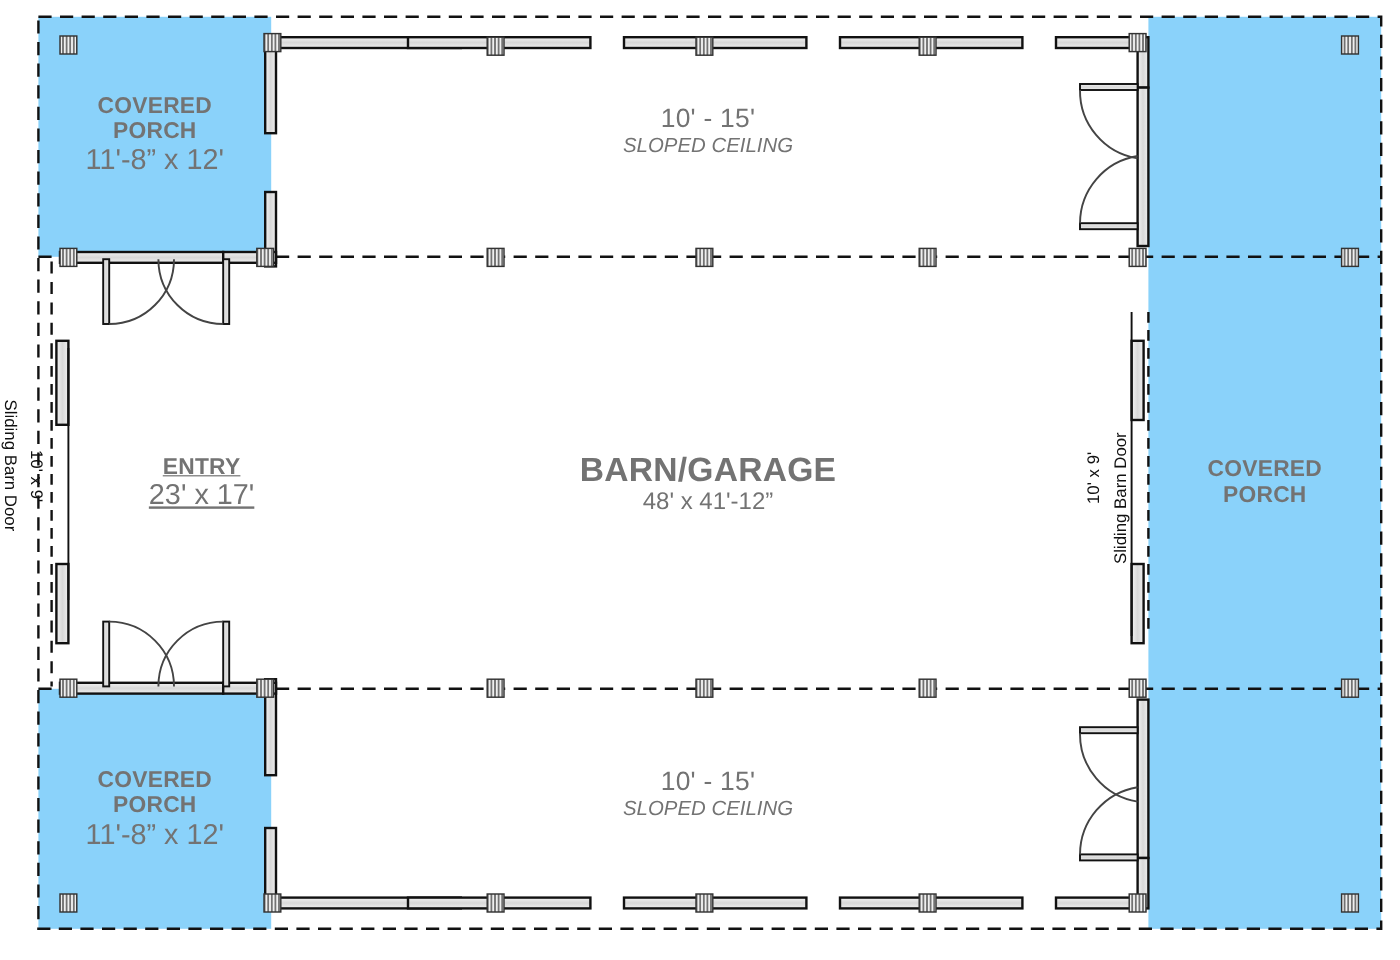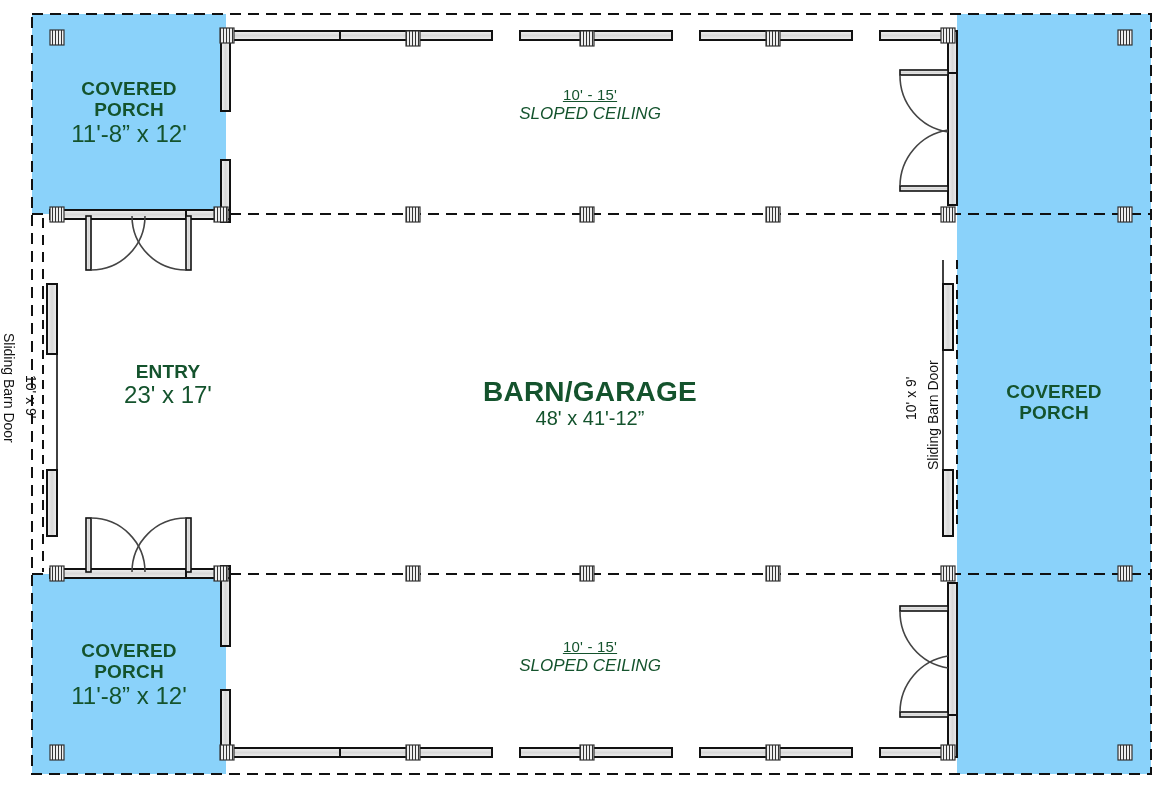--- a/index.html
+++ b/index.html
@@ -18,40 +18,39 @@
   svg.layer {
     position: absolute;
     left: 0;
     top: 0;
     width: 1167px;
     height: 800px;
   }
   .lbl {
     position: absolute;
     text-align: center;
-    color: #14532d;
+    color: #737373;
     line-height: 1.12;
     white-space: nowrap;
     pointer-events: none;
   }
   .lbl .name {
     font-weight: bold;
     font-size: 19px;
     letter-spacing: 0.2px;
     display: block;
   }
   .lbl .dim {
     font-weight: normal;
     font-size: 24px;
     display: block;
   }
   .lbl.ceil .name {
     font-weight: normal;
-    font-size: 15px;
-    text-decoration: underline;
+    font-size: 22px;
   }
   .lbl.ceil .dim {
     font-size: 17px;
     font-style: italic;
   }
   .vlbl {
     position: absolute;
     font-size: 14px;
     color: #111111;
     white-space: nowrap;
@@ -233,21 +232,21 @@
     <span class="name">COVERED</span>
     <span class="name">PORCH</span>
     <span class="dim">11'-8” x 12'</span>
   </div>
 
   <div class="lbl" style="left:958px; top:381px; width:192px;">
     <span class="name">COVERED</span>
     <span class="name">PORCH</span>
   </div>
 
-  <div class="lbl" style="left:62px; top:361px; width:212px;">
+  <div class="lbl" style="left:62px; top:379px; width:212px;text-decoration:underline;">
     <span class="name">ENTRY</span>
     <span class="dim">23' x 17'</span>
   </div>
 
   <div class="lbl" style="left:430px; top:376px; width:320px;">
     <span class="name" style="font-size:28px;">BARN/GARAGE</span>
     <span class="dim" style="font-size:20px;">48' x 41'-12”</span>
   </div>
 
   <div class="lbl ceil" style="left:430px; top:87px; width:320px;">

